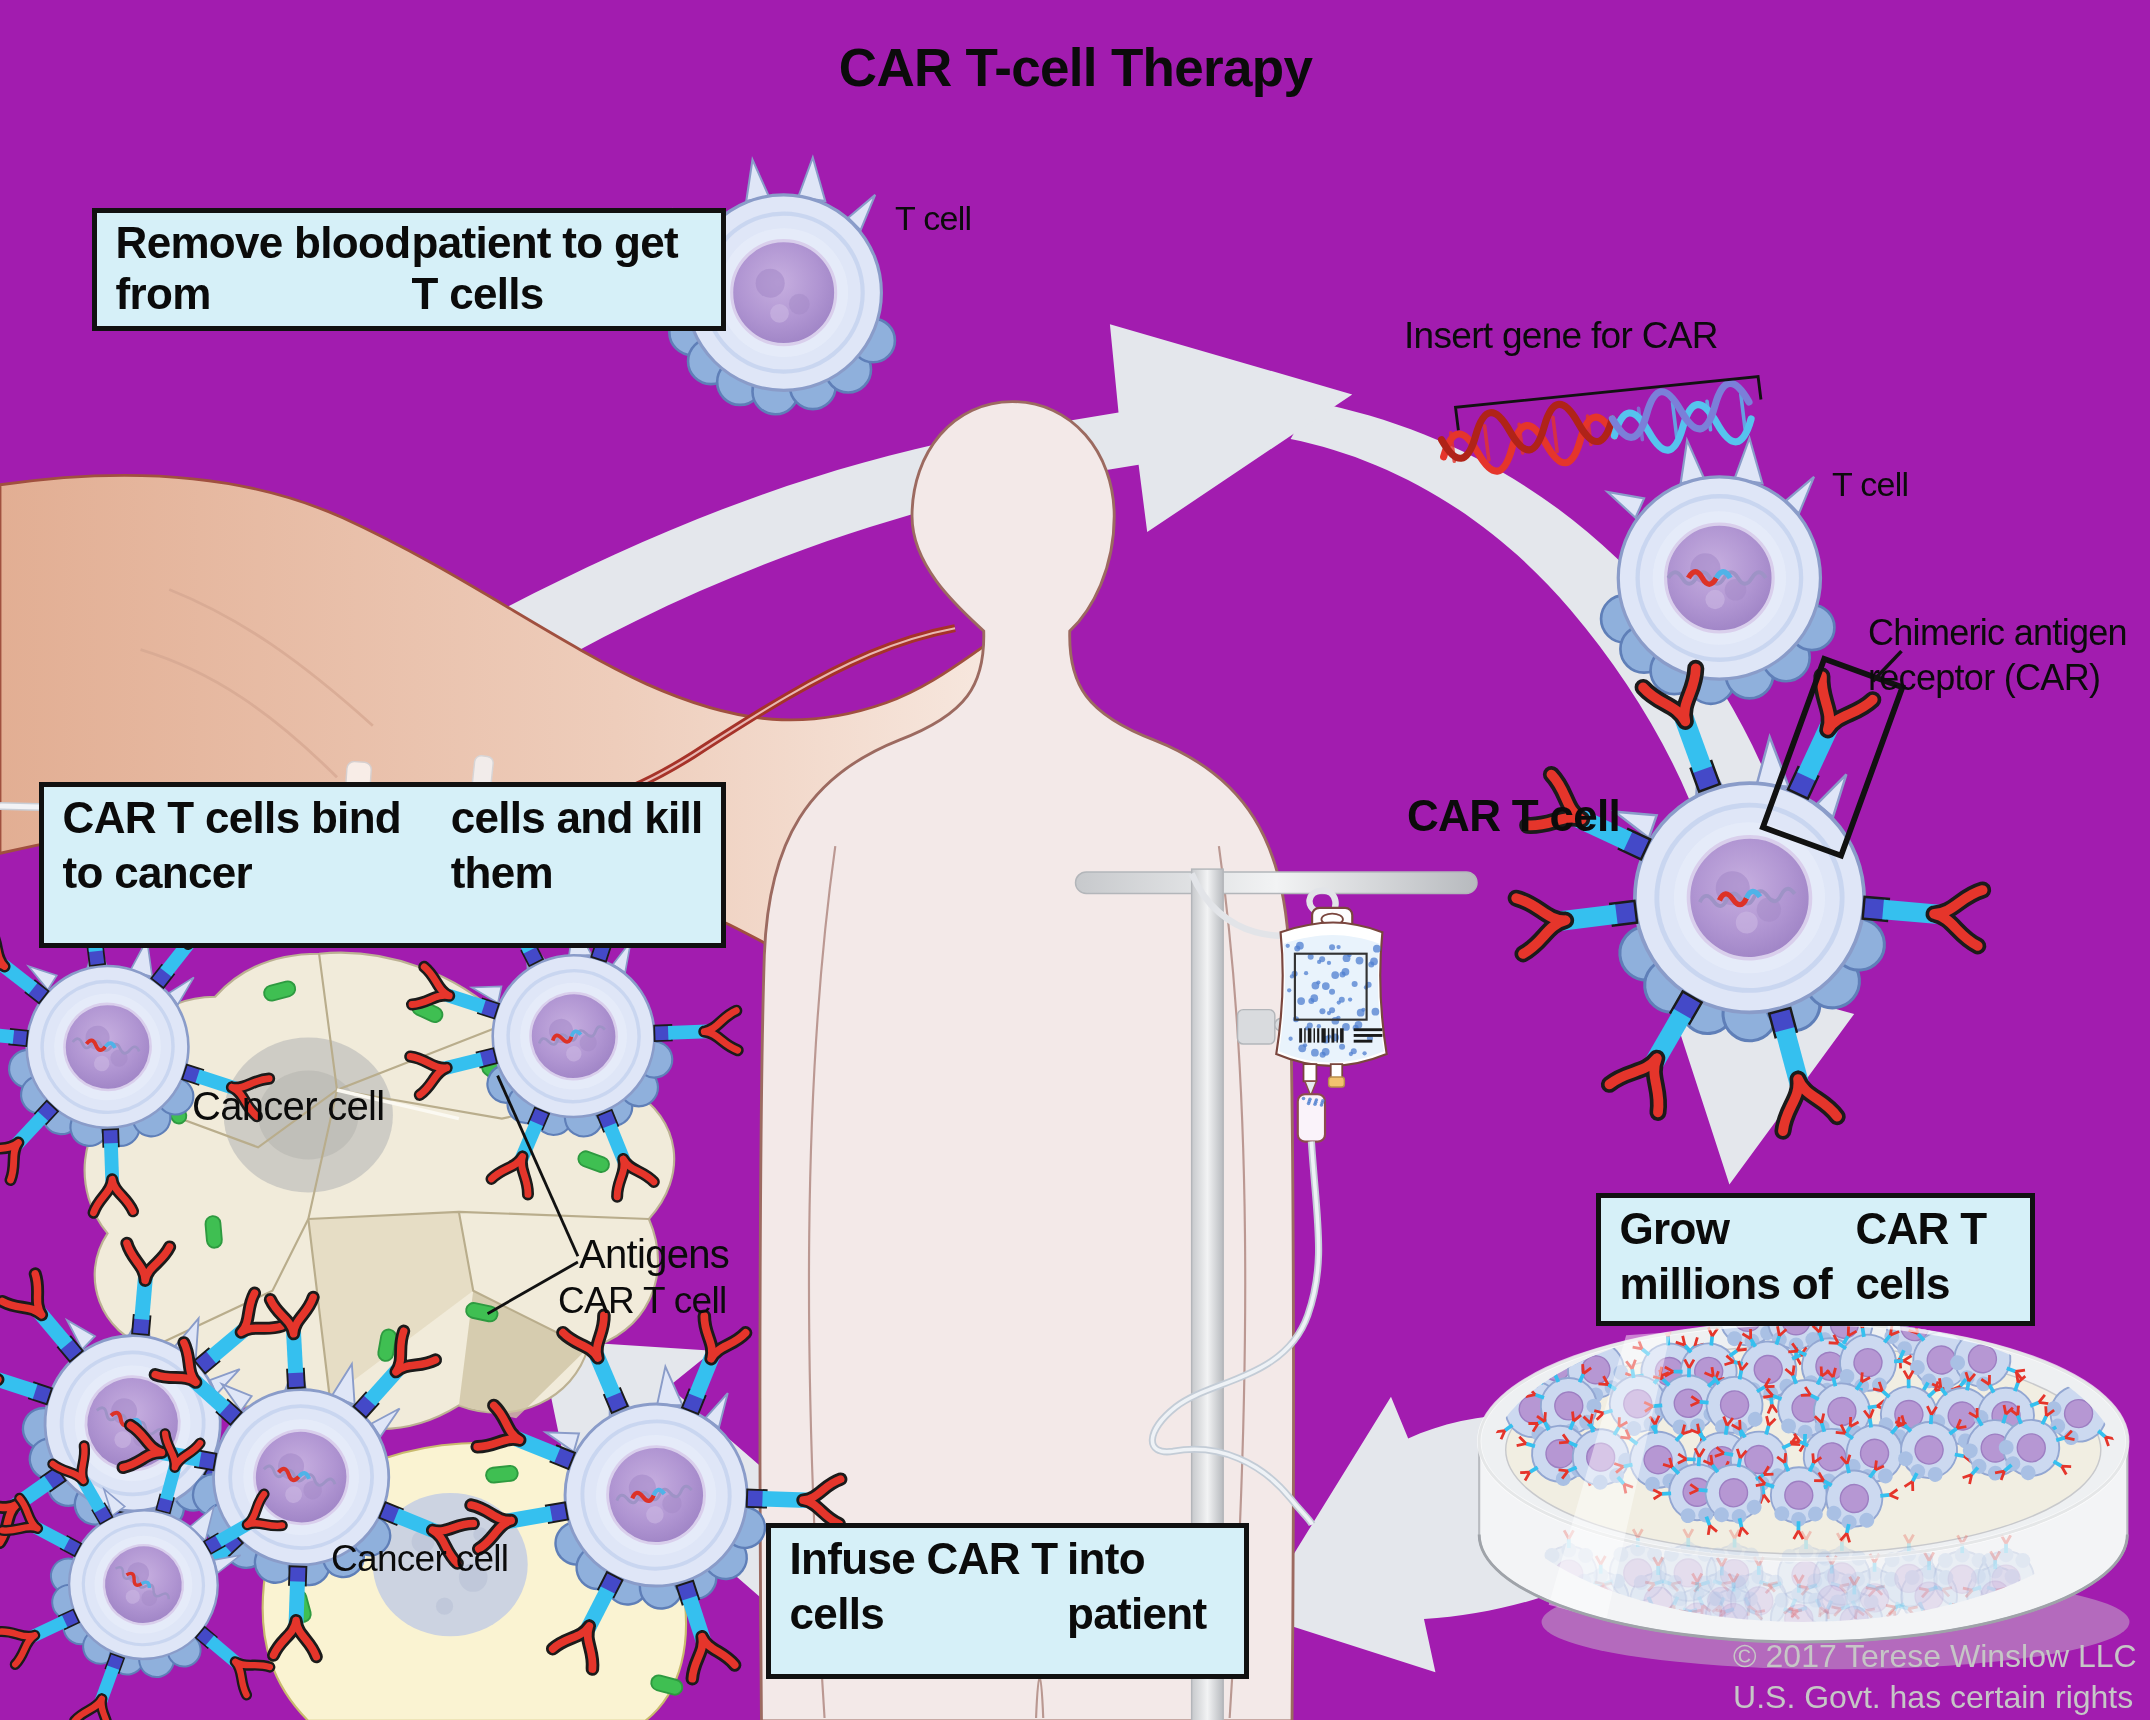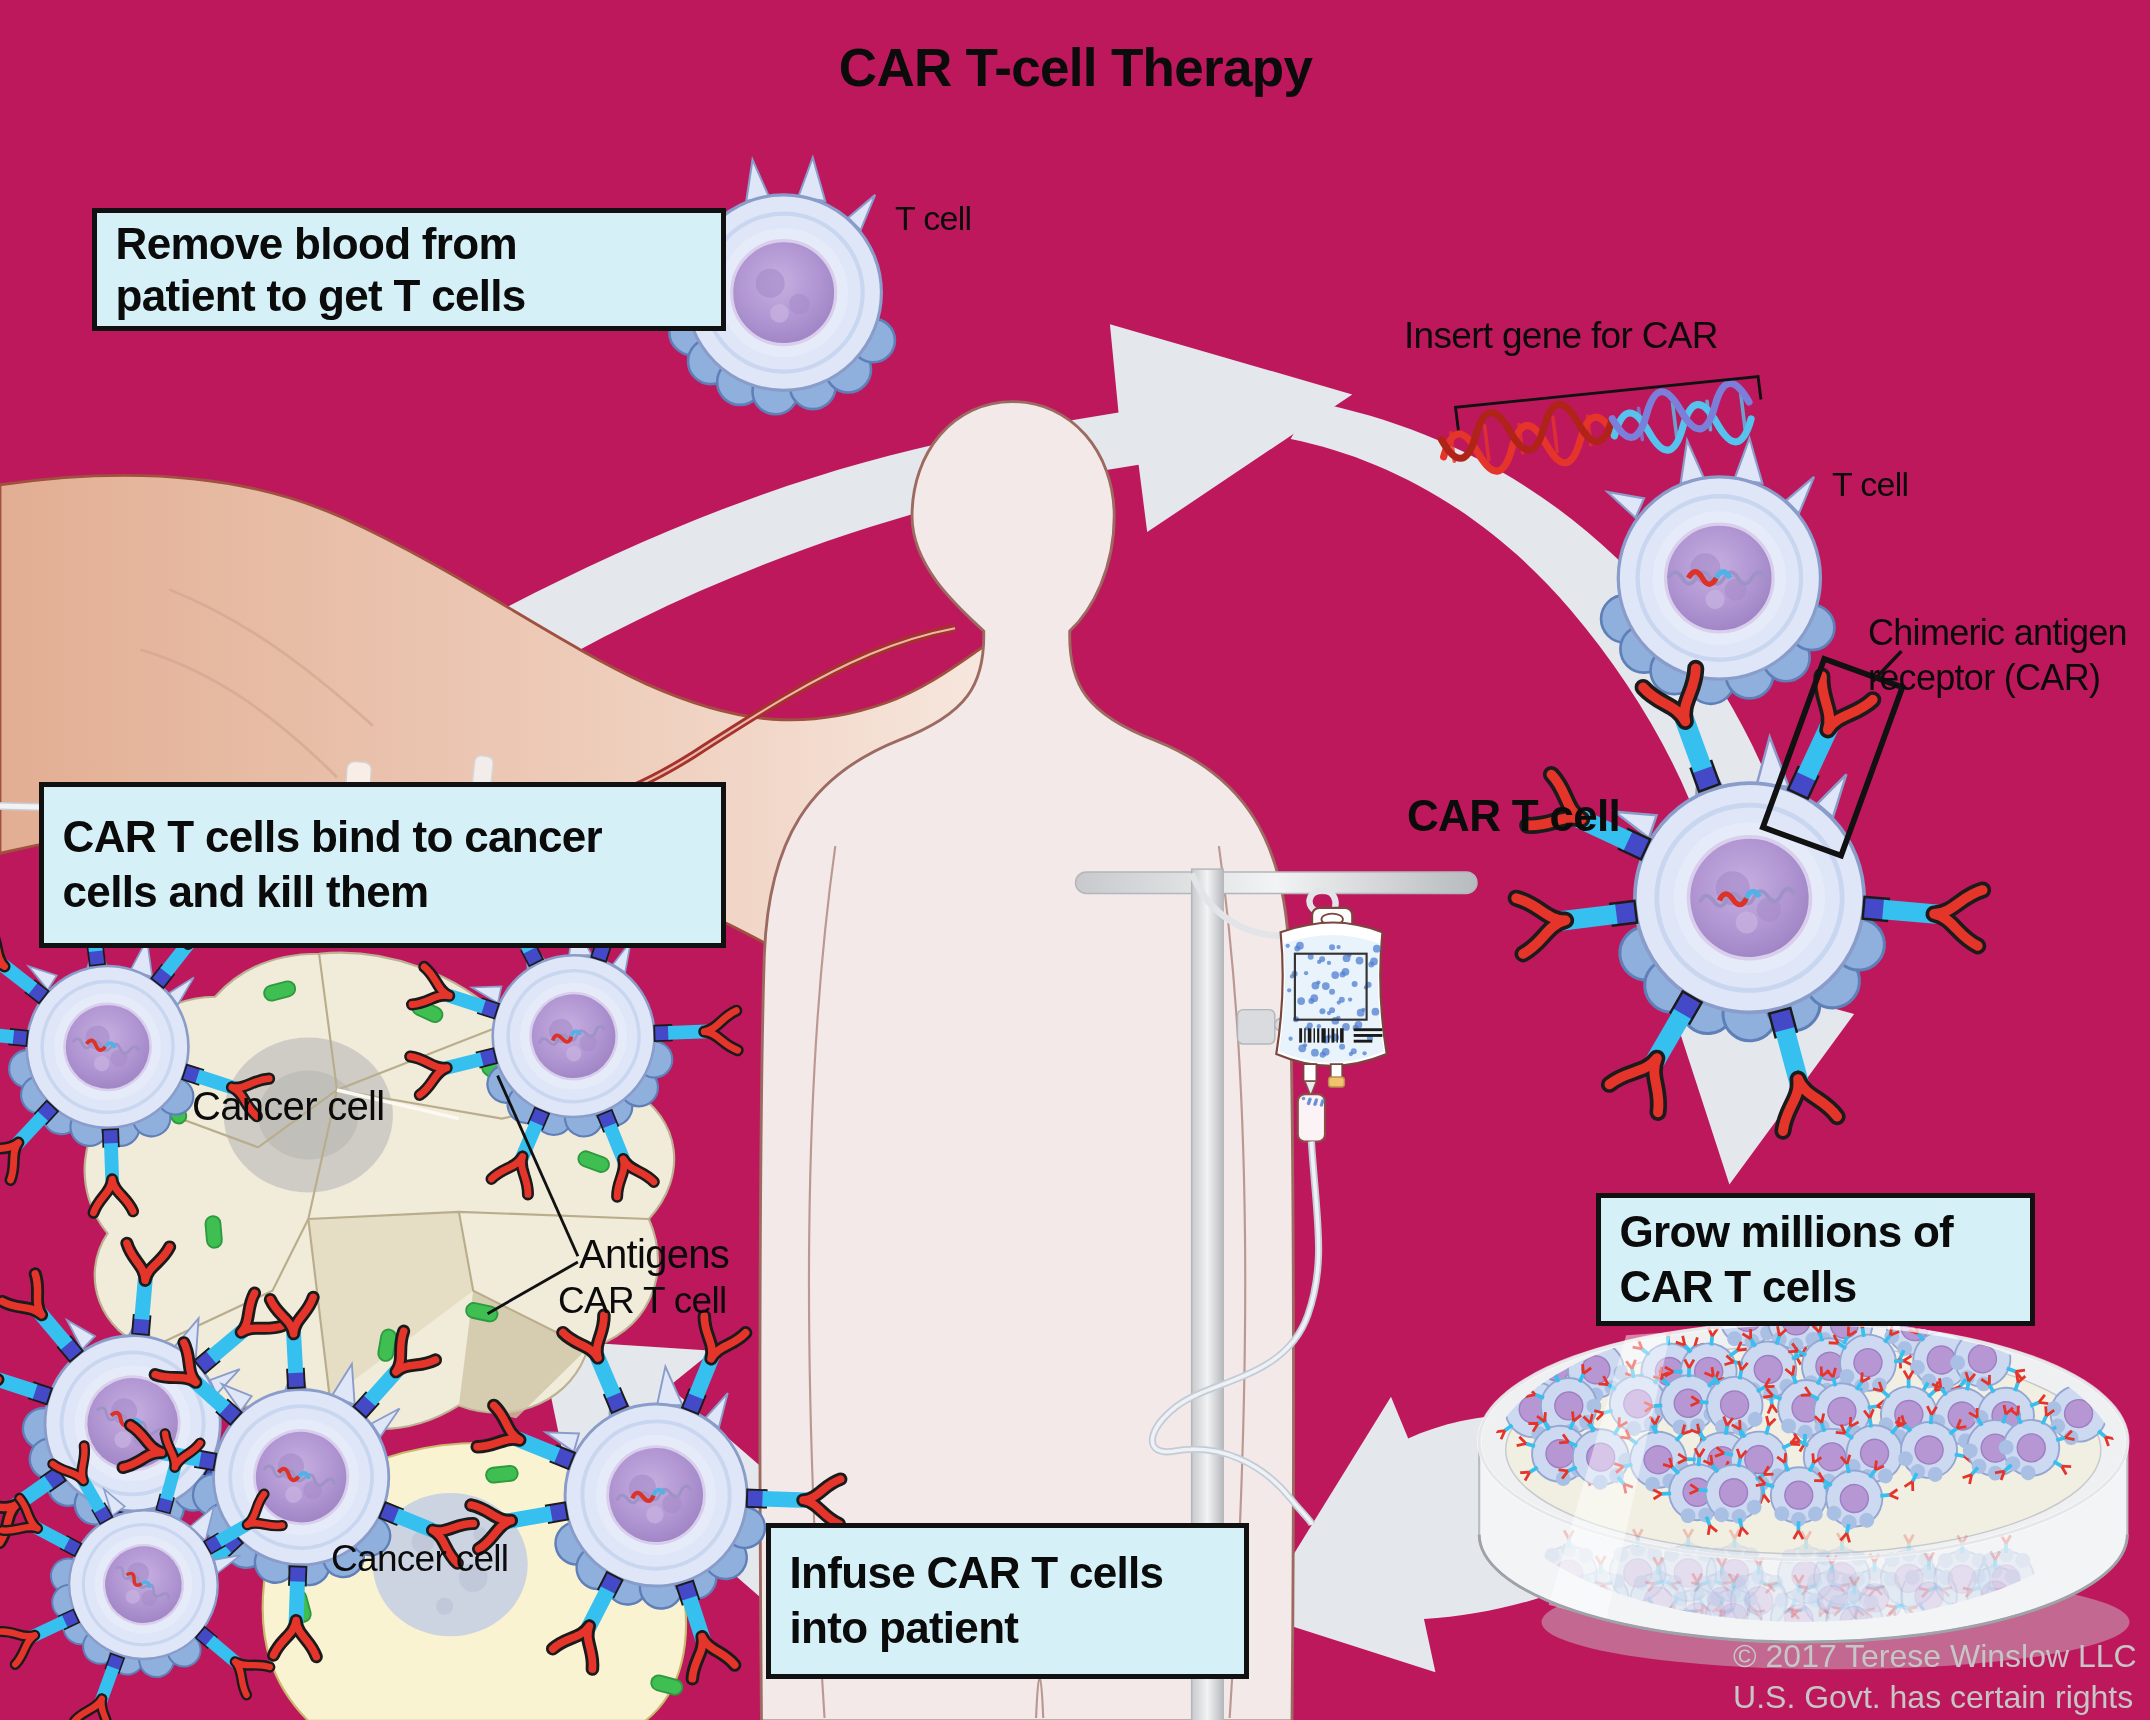--- a/index.html
+++ b/index.html
@@ -1,23 +1,23 @@
 <!DOCTYPE html>
 <html style="--box_bg: #d6f0f8; --box_border: #111111; --arrow_gray: #e4e7ec; --cell_body_blue: #dfe6f7; --cell_ruffle_blue: #8fb0dc; --nucleus_purple: #b095d2; --receptor_red: #e5352b; --receptor_stalk_cyan: #35c0ef; --receptor_base_blue: #4449c8; --antigen_green: #3fbf52; --dying_cancer_beige: #f1ebda; --intact_cancer_yellow: #faf3d2; --skin_tan: #e2ae93; --silhouette_pink: #f3e9e8; --iv_fluid_blue: #4f7fd0; --copyright_gray: #c6c6c6;font-size:11.5px"><head>
 <meta charset="utf-8">
 <style>
   *{margin:0;padding:0;box-sizing:border-box}
   html,body{width:2151px;height:1721px;background:#fff;overflow:hidden;
     font-family:"Liberation Sans",sans-serif;color:#0b0b0b}
-  #stage{position:relative;width:2151px;height:1721px;background:#be185d}
+  #stage{position:relative;width:2151px;height:1721px;background:#a21caf}
   #art{position:absolute;left:0;top:0;width:2151px;height:1721px}
   #title{position:absolute;left:0;top:37px;width:2151px;text-align:center;
     font-size:53px;font-weight:bold;letter-spacing:-0.7px}
   .box{position:absolute;background:var(--box_bg,#d6f0f8);
-    border:5px solid var(--box_border,#111);display:flex;flex-direction:column;
+    border:5px solid var(--box_border,#111);display:flex;flex-direction:row;
     justify-content:center;padding:4.3px 7.2px 4.3px 18.6px;font-weight:bold;
     font-size:44px;line-height:1.24;letter-spacing:-0.7px;color:#0b0b0b}
   #box-remove{left:92px;top:208px;width:634px;height:123px;line-height:1.16}
   #box-make{left:1401px;top:215px;width:674px;height:85px}
   #box-bind{left:39px;top:782px;width:687px;height:166px}
   #box-grow{left:1596px;top:1193px;width:439px;height:133px}
   #box-infuse{left:766px;top:1523px;width:483px;height:156px}
   .lbl{position:absolute;font-size:34px;white-space:nowrap;letter-spacing:-0.7px}
   .lbl.bold{font-weight:bold;font-size:44px}
   #lbl-tcell-top{left:895px;top:199px}

